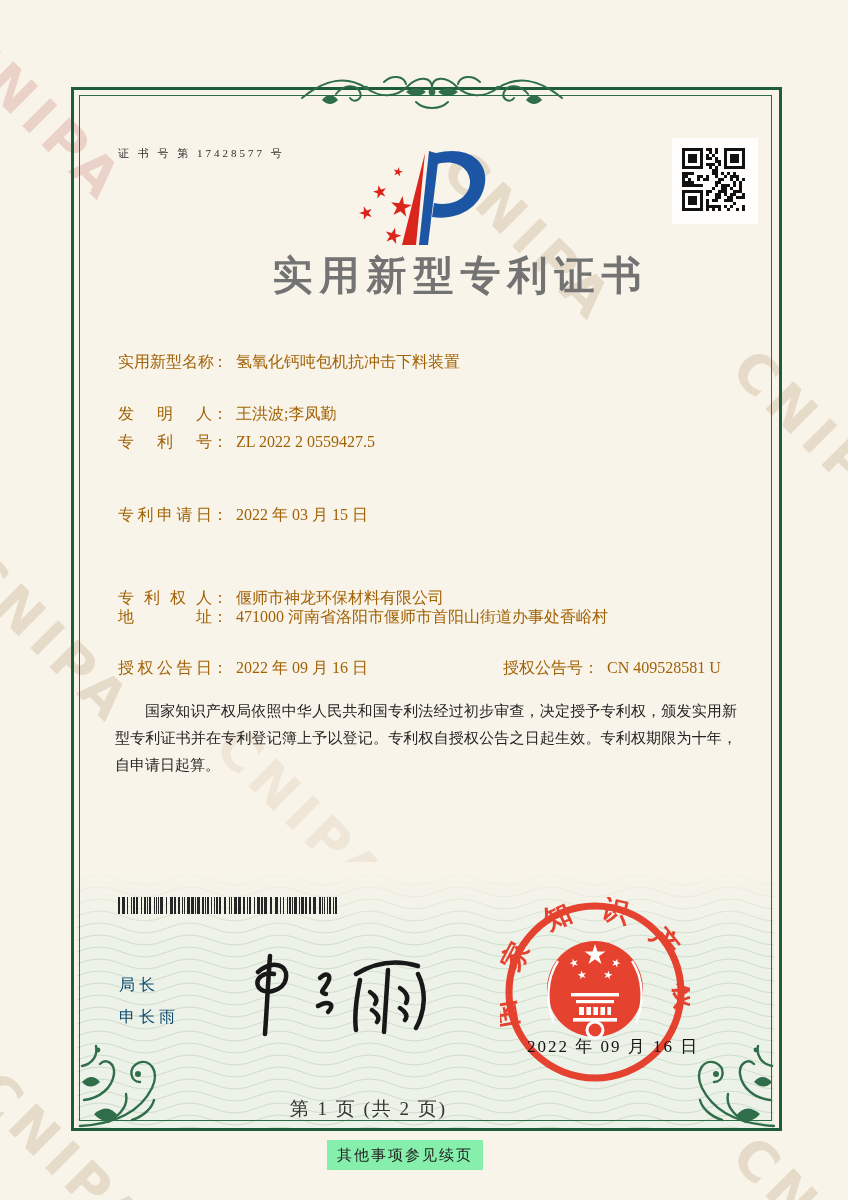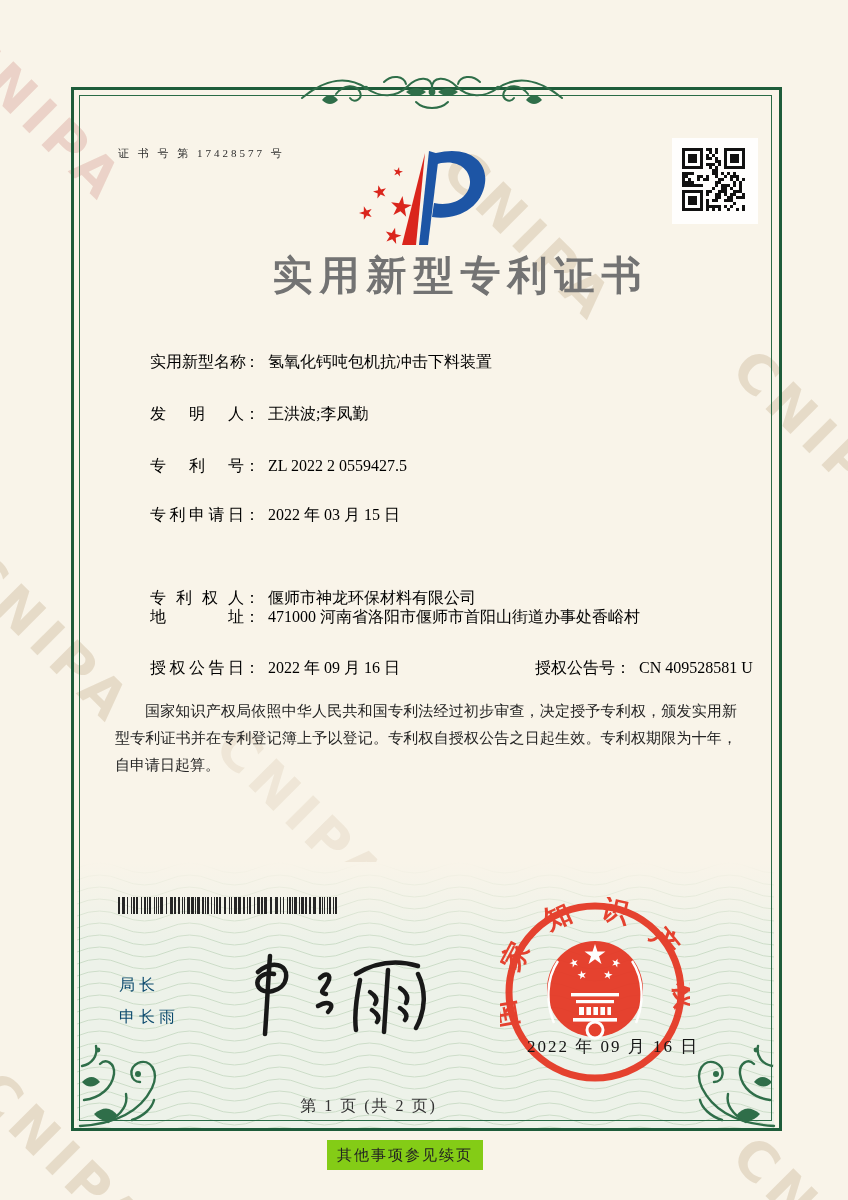--- a/index.html
+++ b/index.html
@@ -22,44 +22,44 @@
   .frame-inner{position:absolute;left:79px;top:95px;width:691px;height:1024px;
     border:1px solid #2a6b46;z-index:2;}
   
   .green-zone{position:absolute;left:77px;top:862px;width:697px;height:266px;z-index:1;}
   .green-fade{position:absolute;left:77px;top:862px;width:697px;height:80px;z-index:1;
     background:linear-gradient(#f9f4e9 0%,rgba(249,244,233,0) 100%);}
   
   .cert-no{position:absolute;left:118px;top:146px;font-size:11px;letter-spacing:3px;color:#2b2b2b;z-index:3;}
   .title{position:absolute;left:79px;top:248px;width:691px;text-align:center;
     font-size:40px;font-weight:bold;letter-spacing:7px;color:#737373;z-index:3;margin-left:36px;}
-  .field{position:absolute;left:118px;font-size:16px;z-index:3;white-space:nowrap;color:#000000;margin-left:32px;}
+  .field{position:absolute;left:118px;font-size:16px;z-index:3;white-space:nowrap;color:#a16207;}
   .flabel{display:inline-block;width:94px;text-align:justify;text-align-last:justify;vertical-align:top;}
   .colon{margin-right:8px;}
   .grant-no-group{position:absolute;left:385px;top:0;}
   .grant-no-group .flabel{width:auto;text-align:center;text-align-last:auto;}
   .body-text{position:absolute;left:115px;top:698px;width:622px;z-index:3;
     font-size:15px;line-height:27px;text-align:justify;color:#242424;}
   .body-text p{margin:0;text-indent:2em;}
   
   .barcode{position:absolute;left:118px;top:897px;z-index:3;}
   
   .officer-title{position:absolute;left:119px;top:975px;font-size:16px;letter-spacing:4px;
     font-family:"DejaVu Sans",sans-serif;color:#0c4a6e;z-index:3;}
   .officer-name{position:absolute;left:119px;top:1007px;font-size:16px;letter-spacing:4px;
     font-family:"DejaVu Sans",sans-serif;color:#0c4a6e;z-index:3;}
   .signature{position:absolute;left:248px;top:948px;z-index:3;}
   
   .seal{position:absolute;left:500px;top:897px;z-index:4;opacity:.95;}
   .seal-date{position:absolute;left:527px;top:1035px;font-size:17px;letter-spacing:2px;
     color:#141414;z-index:5;white-space:nowrap;}
   .page-info{position:absolute;left:79px;top:1096px;width:579px;text-align:center;
-    font-size:16px;letter-spacing:2px;color:#333;z-index:3;}
+    font-size:19px;letter-spacing:2px;color:#333;z-index:3;}
   .cont-note{position:absolute;left:327px;top:1140px;width:156px;height:30px;line-height:30px;
-    background:#84cc16;text-align:center;font-size:15px;letter-spacing:2px;color:#222;z-index:3;}
+    background:#86efac;text-align:center;font-size:15px;letter-spacing:2px;color:#222;z-index:3;}
   
   .ornament{position:absolute;z-index:3;pointer-events:none;}
   .qr-patch{position:absolute;left:672px;top:138px;width:86px;height:86px;background:#fffefd;z-index:3;}
   .logo{position:absolute;left:356px;top:147px;z-index:3;}
 </style>
 </head>
 <body>
 
 <div id="page">
 
@@ -287,21 +287,21 @@
   </svg>
 
   <div class="title">实用新型专利证书</div>
 
   <div class="field" style="top:352px;">
     <span class="flabel">实用新型名称</span><span class="colon">：</span><span class="fvalue">氢氧化钙吨包机抗冲击下料装置</span>
   </div>
   <div class="field" style="top:404px;">
     <span class="flabel">发明人</span><span class="colon">：</span><span class="fvalue">王洪波;李凤勤</span>
   </div>
-  <div class="field" style="top:456px;">
+  <div class="field" style="top:432px;">
     <span class="flabel">专利号</span><span class="colon">：</span><span class="fvalue">ZL 2022 2 0559427.5</span>
   </div>
   <div class="field" style="top:505px;">
     <span class="flabel">专利申请日</span><span class="colon">：</span><span class="fvalue">2022 年 03 月 15 日</span>
   </div>
   <div class="field" style="top:588px;font-family:Liberation Mono, monospace;">
     <span class="flabel">专利权人</span><span class="colon">：</span><span class="fvalue">偃师市神龙环保材料有限公司</span>
   </div>
   <div class="field" style="top:607px;">
     <span class="flabel">地址</span><span class="colon">：</span><span class="fvalue">471000 河南省洛阳市偃师市首阳山街道办事处香峪村</span>

